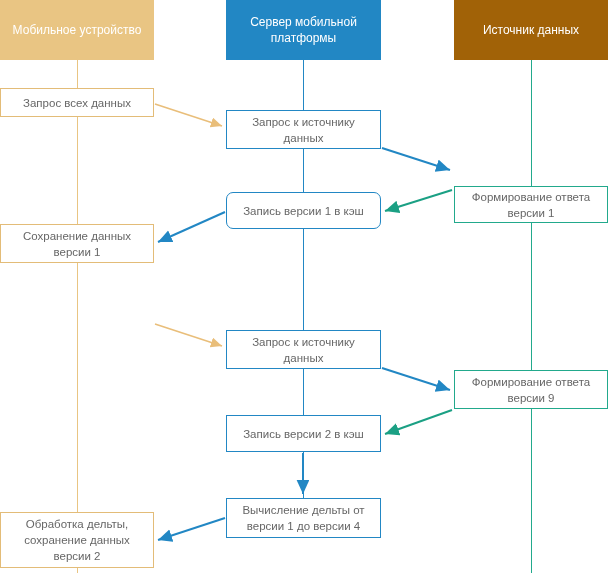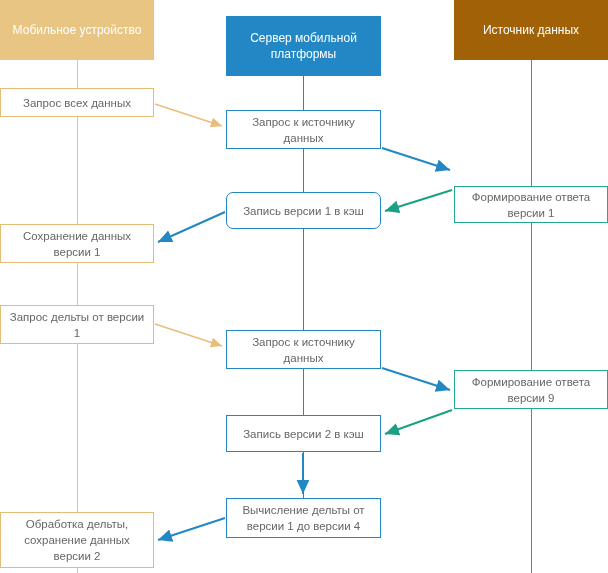--- a/index.html
+++ b/index.html
@@ -103,34 +103,33 @@
     <path d="M 382 368 L 450 390" stroke="#2287c4" stroke-width="2" fill="none" marker-end="url(#ah-blue)"></path>
 
     <path d="M 452 410 L 385 434" stroke="#1ba084" stroke-width="2" fill="none" marker-end="url(#ah-green)"></path>
 
     <path d="M 303 453 L 303 494" stroke="#2287c4" stroke-width="2" fill="none" marker-end="url(#ah-blue)"></path>
 
     <path d="M 225 518 L 158 540" stroke="#2287c4" stroke-width="2" fill="none" marker-end="url(#ah-blue)"></path>
   </svg>
 
   <div class="lane-header mobile" style="left:0px; top:0px; width:154px; height:60px;">Мобильное устройство</div>
-  <div class="lane-header server" style="left:226px; top:0px; width:155px; height:60px;margin-top:16px;">Сервер мобильной платформы</div>
+  <div class="lane-header server" style="left:226px; top:0px; width:155px; height:60px;">Сервер мобильной платформы</div>
   <div class="lane-header source" style="left:454px; top:0px; width:154px; height:60px;">Источник данных</div>
 
   <div class="node mobile" style="left:0px; top:88px; width:154px; height:29px;">Запрос всех данных</div>
 
   <div class="node server" style="left:226px; top:110px; width:155px; height:39px;">Запрос к источнику данных</div>
 
   <div class="node source" style="left:454px; top:150px; width:154px; height:37px;margin-top:36px;">Формирование ответа версии 1</div>
 
   <div class="node server" style="left:226px; top:192px; width:155px; height:37px;border-radius:7px;">Запись версии 1 в кэш</div>
 
   <div class="node mobile" style="left:0px; top:224px; width:154px; height:39px;">Сохранение данных версии 1</div>
 
-  <div class="node mobile" style="left:0px; top:305px; width:154px; height:39px;">Запрос дельты от версии 1</div>
 
   <div class="node server" style="left:226px; top:330px; width:155px; height:39px;">Запрос к источнику данных</div>
 
   <div class="node source" style="left:454px; top:370px; width:154px; height:39px;">Формирование ответа версии 9</div>
 
   <div class="node server" style="left:226px; top:415px; width:155px; height:37px;">Запись версии 2 в кэш</div>
 
   <div class="node server" style="left:226px; top:498px; width:155px; height:40px;">Вычисление дельты от версии 1 до версии 4</div>
 
   <div class="node mobile" style="left:0px; top:512px; width:154px; height:56px;">Обработка дельты, сохранение данных версии 2</div>

